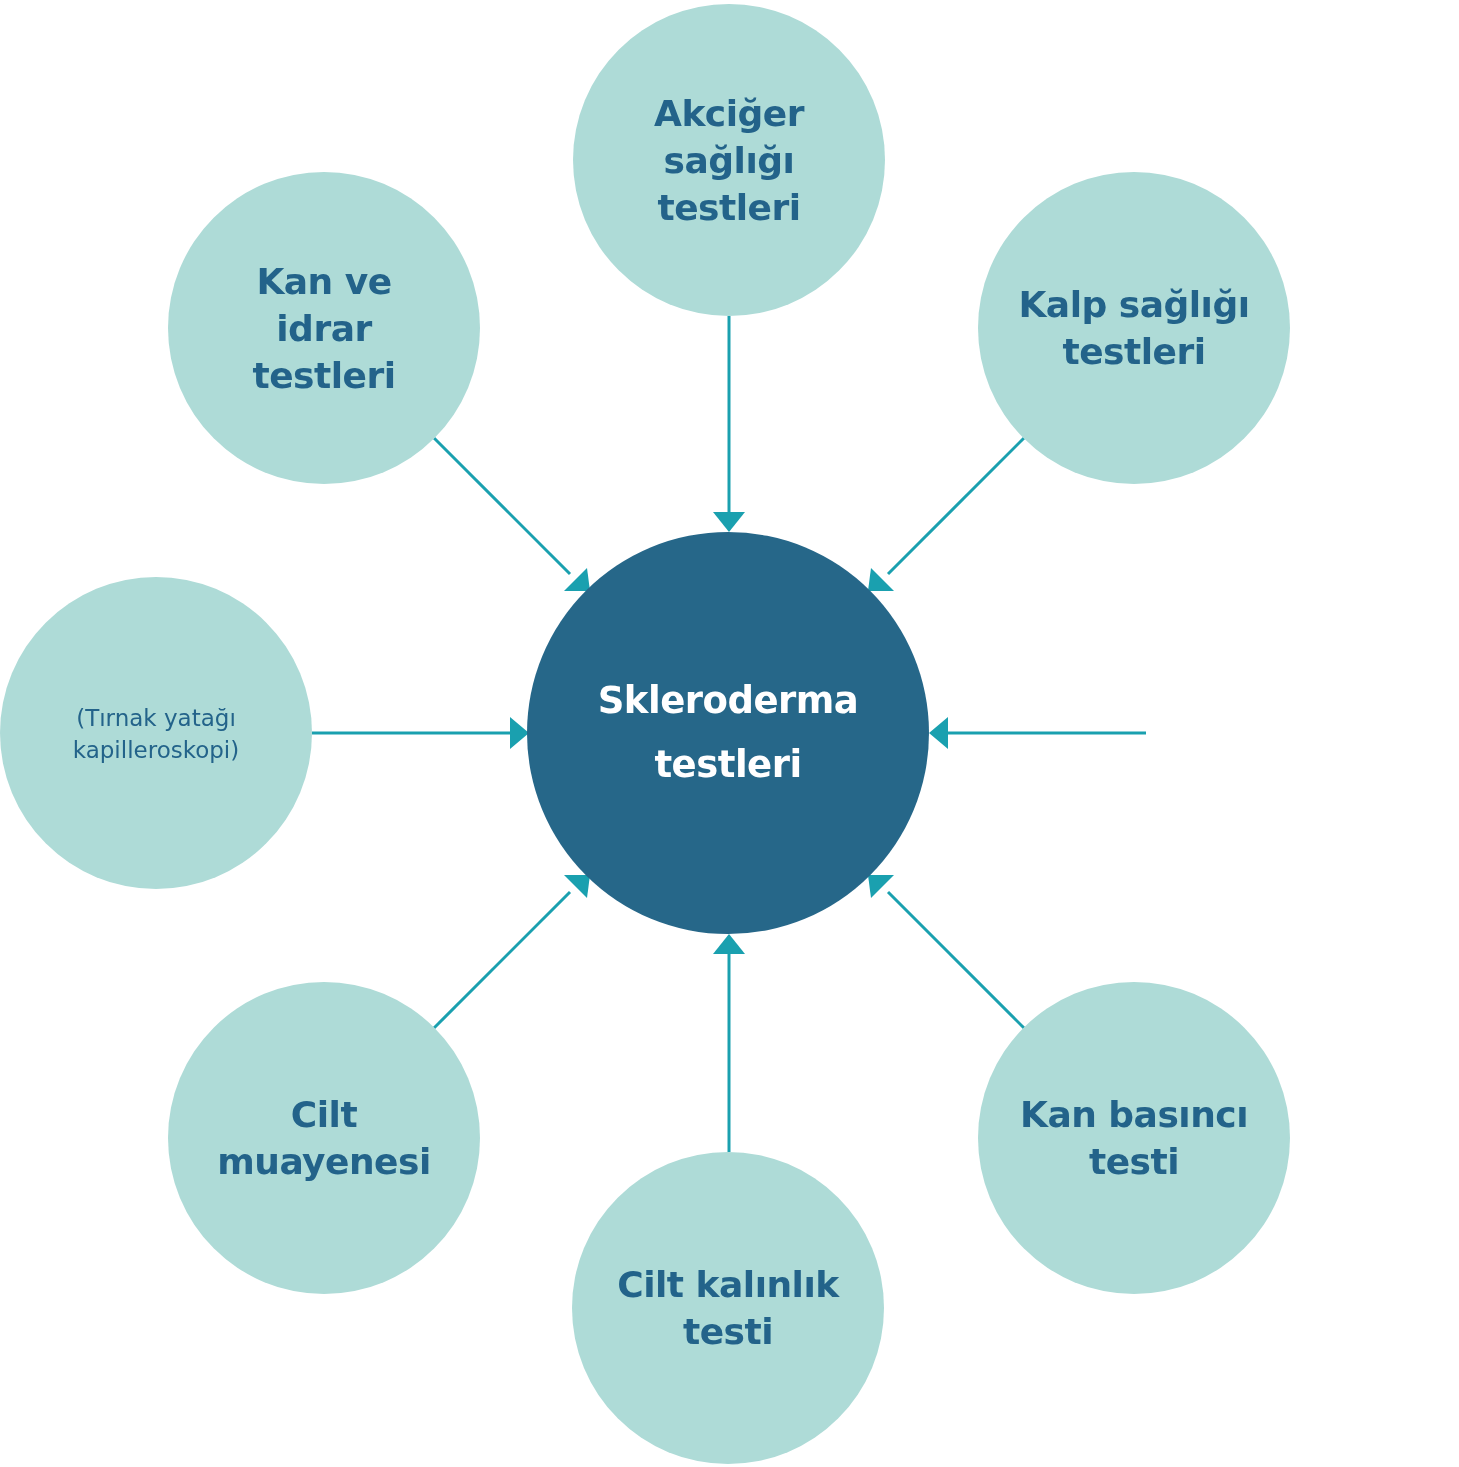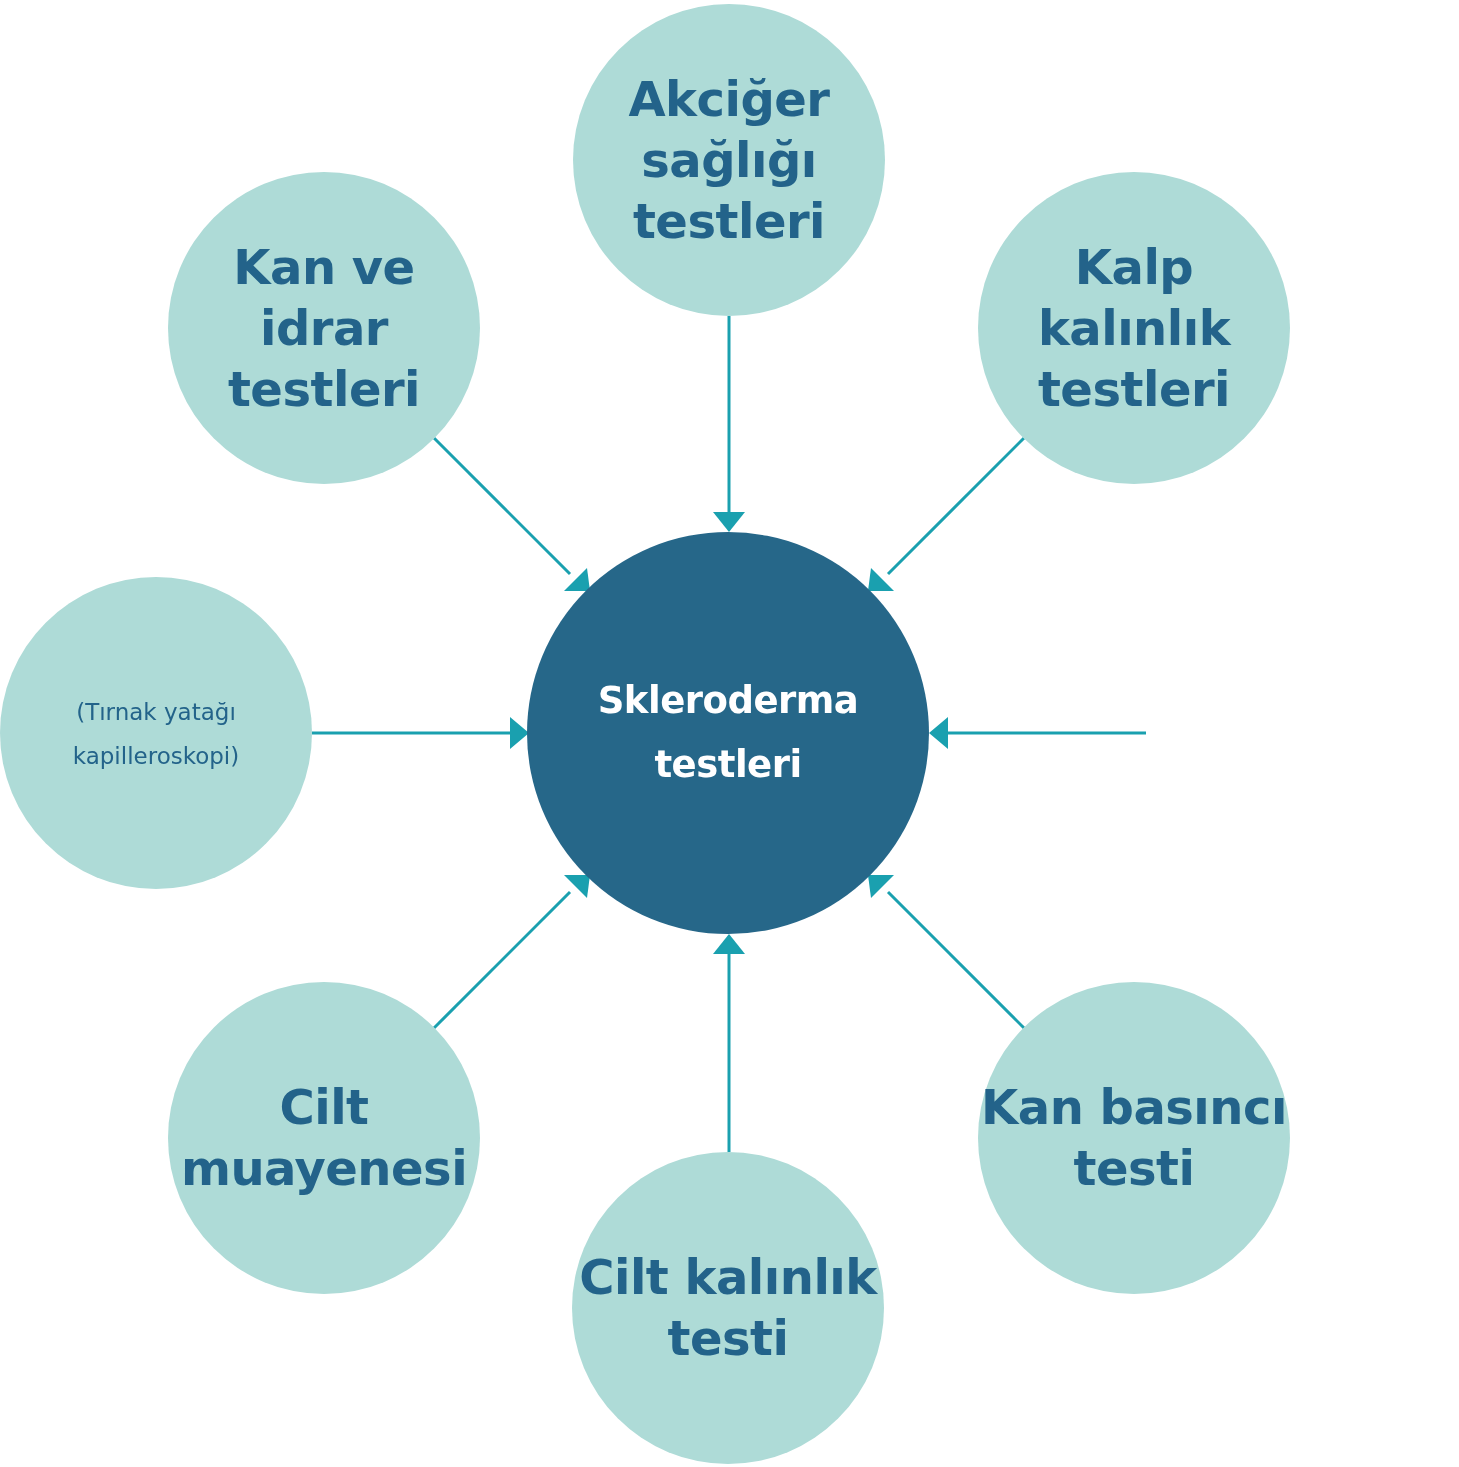--- a/index.html
+++ b/index.html
@@ -3,23 +3,23 @@
   <meta charset="utf-8">
   <style>
     html, body { margin: 0; padding: 0; background: #ffffff; }
     body { width: 1459px; height: 1467px; position: relative; overflow: hidden;
            font-family: "DejaVu Sans", "Liberation Sans", sans-serif; }
     #diagram { position: absolute; left: 0; top: 0; width: 1459px; height: 1467px; }
     .node { position: absolute; border-radius: 50%; display: flex; flex-direction: column;
             align-items: center; justify-content: center; text-align: center; box-sizing: border-box; }
     .outer { width: 312px; height: 312px; background: #aedbd7; color: #23638a; }
     .center { width: 402px; height: 402px; background: #266789; color: #ffffff; }
-    .label { font-weight: bold; font-size: 48px; line-height: 61px; letter-spacing: -0.5px; white-space: pre-line; }
+    .label { font-weight: bold; font-size: 36px; line-height: 47px; letter-spacing: -0.5px; white-space: pre-line; }
     .center .label { font-size: 37px; line-height: 64px; }
-    .sub { font-weight: normal; font-size: 23px; line-height: 44px; white-space: pre-line; margin-top: 2px; }
+    .sub { font-weight: normal; font-size: 23px; line-height: 32px; white-space: pre-line; margin-top: 2px; }
   </style>
 </head>
 <body>
 
 <div id="diagram">
   <svg width="1459" height="1467" style="position:absolute;left:0;top:0;">
     <defs>
       <marker id="ah" markerWidth="8" markerHeight="8" refX="7" refY="4" orient="auto" markerUnits="userSpaceOnUse" viewBox="0 0 8 8">
         <path d="M0,0 L8,4 L0,8 z" fill="#1aa0af"></path>
       </marker>
@@ -73,21 +73,21 @@
 testleri</span>
   </div>
 
   <div class="node outer" style="left:573px;top:4px;">
     <span class="label">Akciğer
 sağlığı
 testleri</span>
   </div>
 
   <div class="node outer" style="left:978px;top:172px;">
-    <span class="label">Kalp kalınlık
+    <span class="label">Kalp sağlığı
 testleri</span>
   </div>
 
 
   <div class="node outer" style="left:978px;top:982px;">
     <span class="label">Kan basıncı
 testi</span>
   </div>
 
   <div class="node outer" style="left:572px;top:1152px;">

